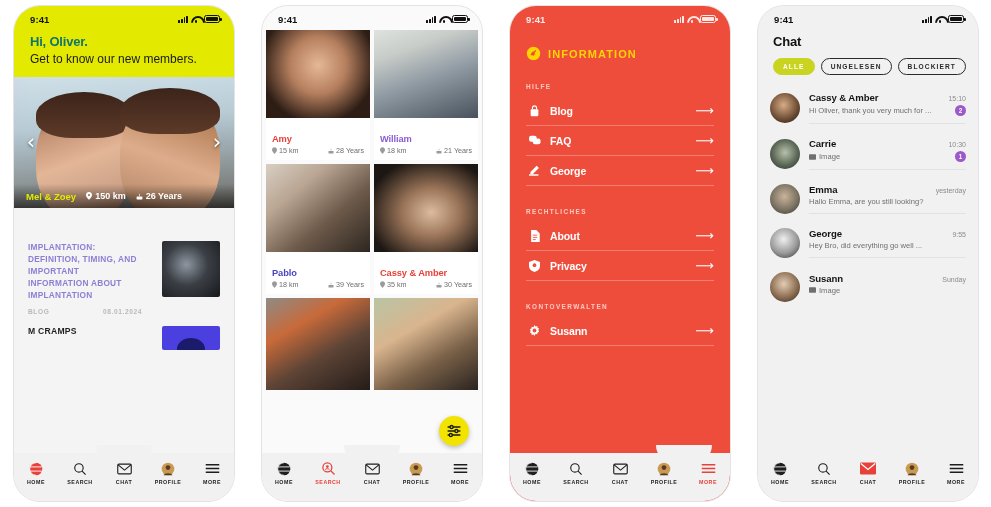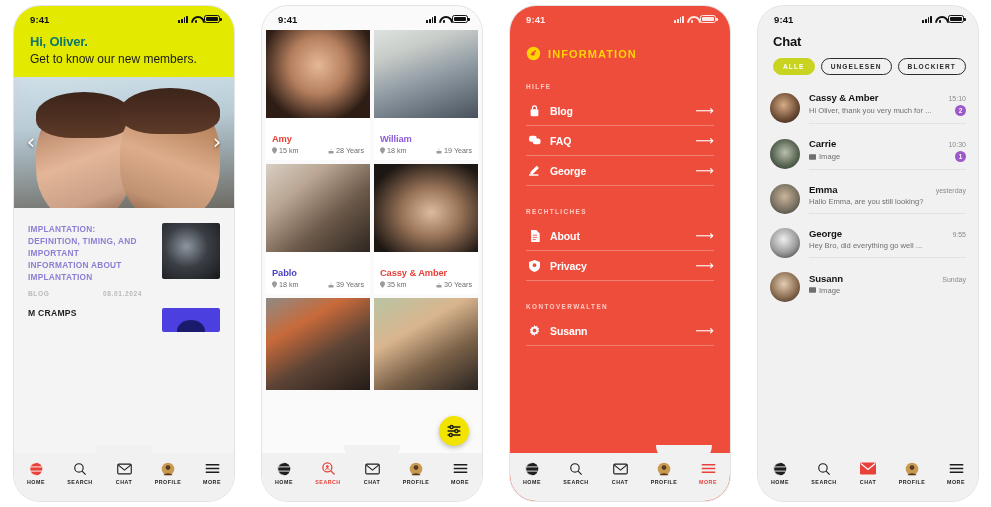--- a/index.html
+++ b/index.html
@@ -84,21 +84,21 @@
     position:absolute; left:0; right:0; bottom:0; height:24px;
     display:flex; align-items:center; gap:10px; padding: 0 12px;
     background: linear-gradient(transparent, rgba(0,0,0,.58));
     font-size: 9px; color:#fff; font-weight:bold;
   }
   .hero-meta .nm { color:#e3ea00; font-size:9.5px; flex:0 0 auto; }
   .hero-meta .mi { display:flex; align-items:center; gap:3px; }
 
   .blogcard { background:#f4f4f4; padding: 11px 14px 0; }
   .blogcard h2 { font-size: 11.5px; font-weight:bold; color:#121212; line-height:1.32; letter-spacing:-.2px; }
-  .blog-item { display:flex; gap:20px; margin-top: 4px; }
+  .blog-item { display:flex; gap:20px; margin-top: 22px; }
   .blog-txt { flex:1; min-width:0; }
   .blog-title { font-size: 8.3px; font-weight:bold; color:#8b7fd4; line-height:1.45; letter-spacing:.25px; }
   .blog-sub { display:flex; justify-content:space-between; margin-top:7px;
               font-size:6.6px; color:#b9b9b9; letter-spacing:.6px; font-weight:bold; }
   .blog-thumb { width:58px; height:56px; flex:0 0 58px; border-radius:2px;
     background: radial-gradient(ellipse at 42% 42%, #8d96a0 0%, #3b3f45 45%, #16181b 100%); }
   .blog-item2 { display:flex; gap:8px; margin-top:11px; align-items:flex-start; }
   .blog-item2 .t { flex:1; font-size:8.6px; font-weight:bold; color:#1e1e1e; letter-spacing:.25px; }
   .blog-thumb2 { width:58px; height:24px; flex:0 0 58px;
     background:#4b3fe0; border-radius:2px; position:relative; overflow:hidden; }
@@ -211,20 +211,36 @@
               <div class="rainbow"></div>
             <div class="face l">
                 <div class="hair"></div>
               </div>
             <div class="face r">
                 <div class="hair"></div>
               </div>
           </div>
           <div class="chev l">‹</div>
           <div class="chev r">›</div>
+          <div class="hero-meta">
+            <span class="nm">Mel &amp; Zoey</span>
+            <span class="mi">
+              <svg width="6" height="8" viewBox="0 0 10 13">
+                  <path d="M5 0C2.2 0 0 2.2 0 5c0 3.6 5 8 5 8s5-4.4 5-8c0-2.8-2.2-5-5-5zm0 6.8A1.8 1.8 0 1 1 5 3.2a1.8 1.8 0 0 1 0 3.6z" fill="#fff"></path>
+                </svg>
+              <span>150 km</span>
+            </span>
+            <span class="mi">
+              <svg width="7" height="7" viewBox="0 0 12 12">
+                  <rect x="1" y="6" width="10" height="5" rx="1" fill="#fff"></rect>
+                  <rect x="5.4" y="1.5" width="1.2" height="3.4" fill="#fff"></rect>
+                </svg>
+              <span>26 Years</span>
+            </span>
+          </div>
         </div>
 
         <div class="blogcard">
           <div class="blog-item">
             <div class="blog-txt">
               <div class="blog-title">IMPLANTATION: DEFINITION, TIMING, AND IMPORTANT INFORMATION ABOUT IMPLANTATION</div>
               <div class="blog-sub">
                 <span>BLOG</span>
                 <span>08.01.2024</span>
               </div>
@@ -337,21 +353,21 @@
                     <path d="M5 0C2.2 0 0 2.2 0 5c0 3.6 5 8 5 8s5-4.4 5-8c0-2.8-2.2-5-5-5z" fill="#9a9a9a"></path>
                   </svg>
                   <span>18 km</span>
                 </span>
               <span class="sp"></span>
               <span>
                   <svg width="6" height="6" viewBox="0 0 12 12">
                     <rect x="1" y="6" width="10" height="5" rx="1" fill="#9a9a9a"></rect>
                     <rect x="5.4" y="1.5" width="1.2" height="3.4" fill="#9a9a9a"></rect>
                   </svg>
-                  <span>19 Years</span>
+                  <span>21 Years</span>
                 </span>
             </div>
           </div>
           <div class="gcard">
             <div class="gphoto" style="background:linear-gradient(140deg,#d8cfc4 0%,#b9a592 30%,#6d5a4a 62%,#2e2620 100%)"></div>
             <div class="gname" style="color:#4b44c4">Pablo</div>
             <div class="gmeta">
               <span>
                   <svg width="5" height="7" viewBox="0 0 10 13">
                     <path d="M5 0C2.2 0 0 2.2 0 5c0 3.6 5 8 5 8s5-4.4 5-8c0-2.8-2.2-5-5-5z" fill="#9a9a9a"></path>

